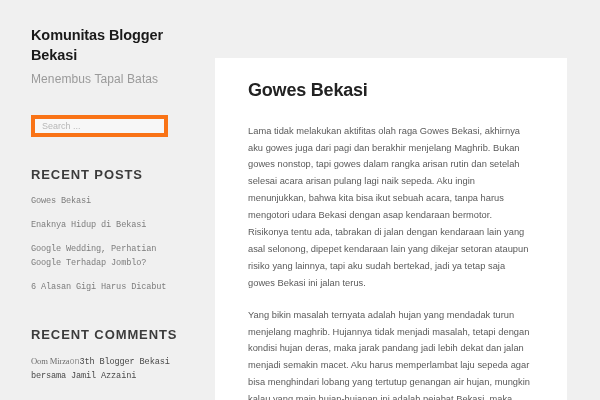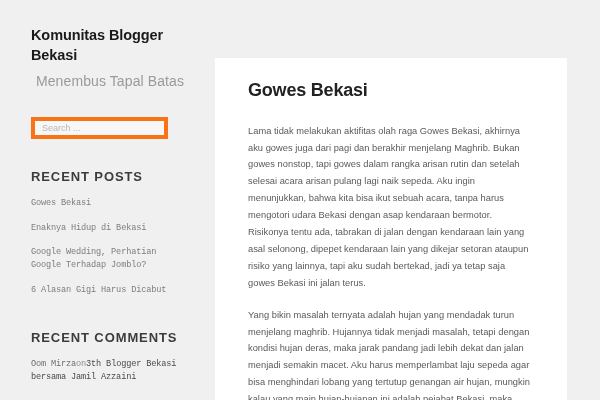--- a/index.html
+++ b/index.html
@@ -38,26 +38,25 @@
   .site-title {
     font-size: 14.5px;
     font-weight: bold;
     line-height: 1.35;
     color: #1a1a1a;
     letter-spacing: -0.1px;
     margin: 0 0 7px 0;
   }
 
   .site-tagline {
-    font-size: 14px;
+    font-size: 12px;
     color: #9a9a9a;
     line-height: 1.3;
     margin: 0;
     letter-spacing: 0.1px;
-    text-align: center;
   }
 
   .search-wrap {
     margin-top: 27px;
   }
 
   .search-input {
     box-sizing: border-box;
     width: 137px;
     height: 22px;
@@ -112,21 +111,21 @@
   }
 
   .comment-item {
     font-family: "Liberation Mono", monospace;
     font-size: 8.6px;
     line-height: 1.55;
     color: #6e6e6e;
     letter-spacing: -0.15px;
     margin-bottom: 11px;
   }
-  .comment-author { color: #6e6e6e; }
+  .comment-author { color: #6e6e6e; font-family: Liberation Serif, serif; }
   .comment-on { color: #8d8d8d; }
   .comment-post { color: #4a4a4a; }
 
   
   .content-card {
     position: absolute;
     left: 215px;
     top: 58px;
     width: 352px;
     height: 342px;

